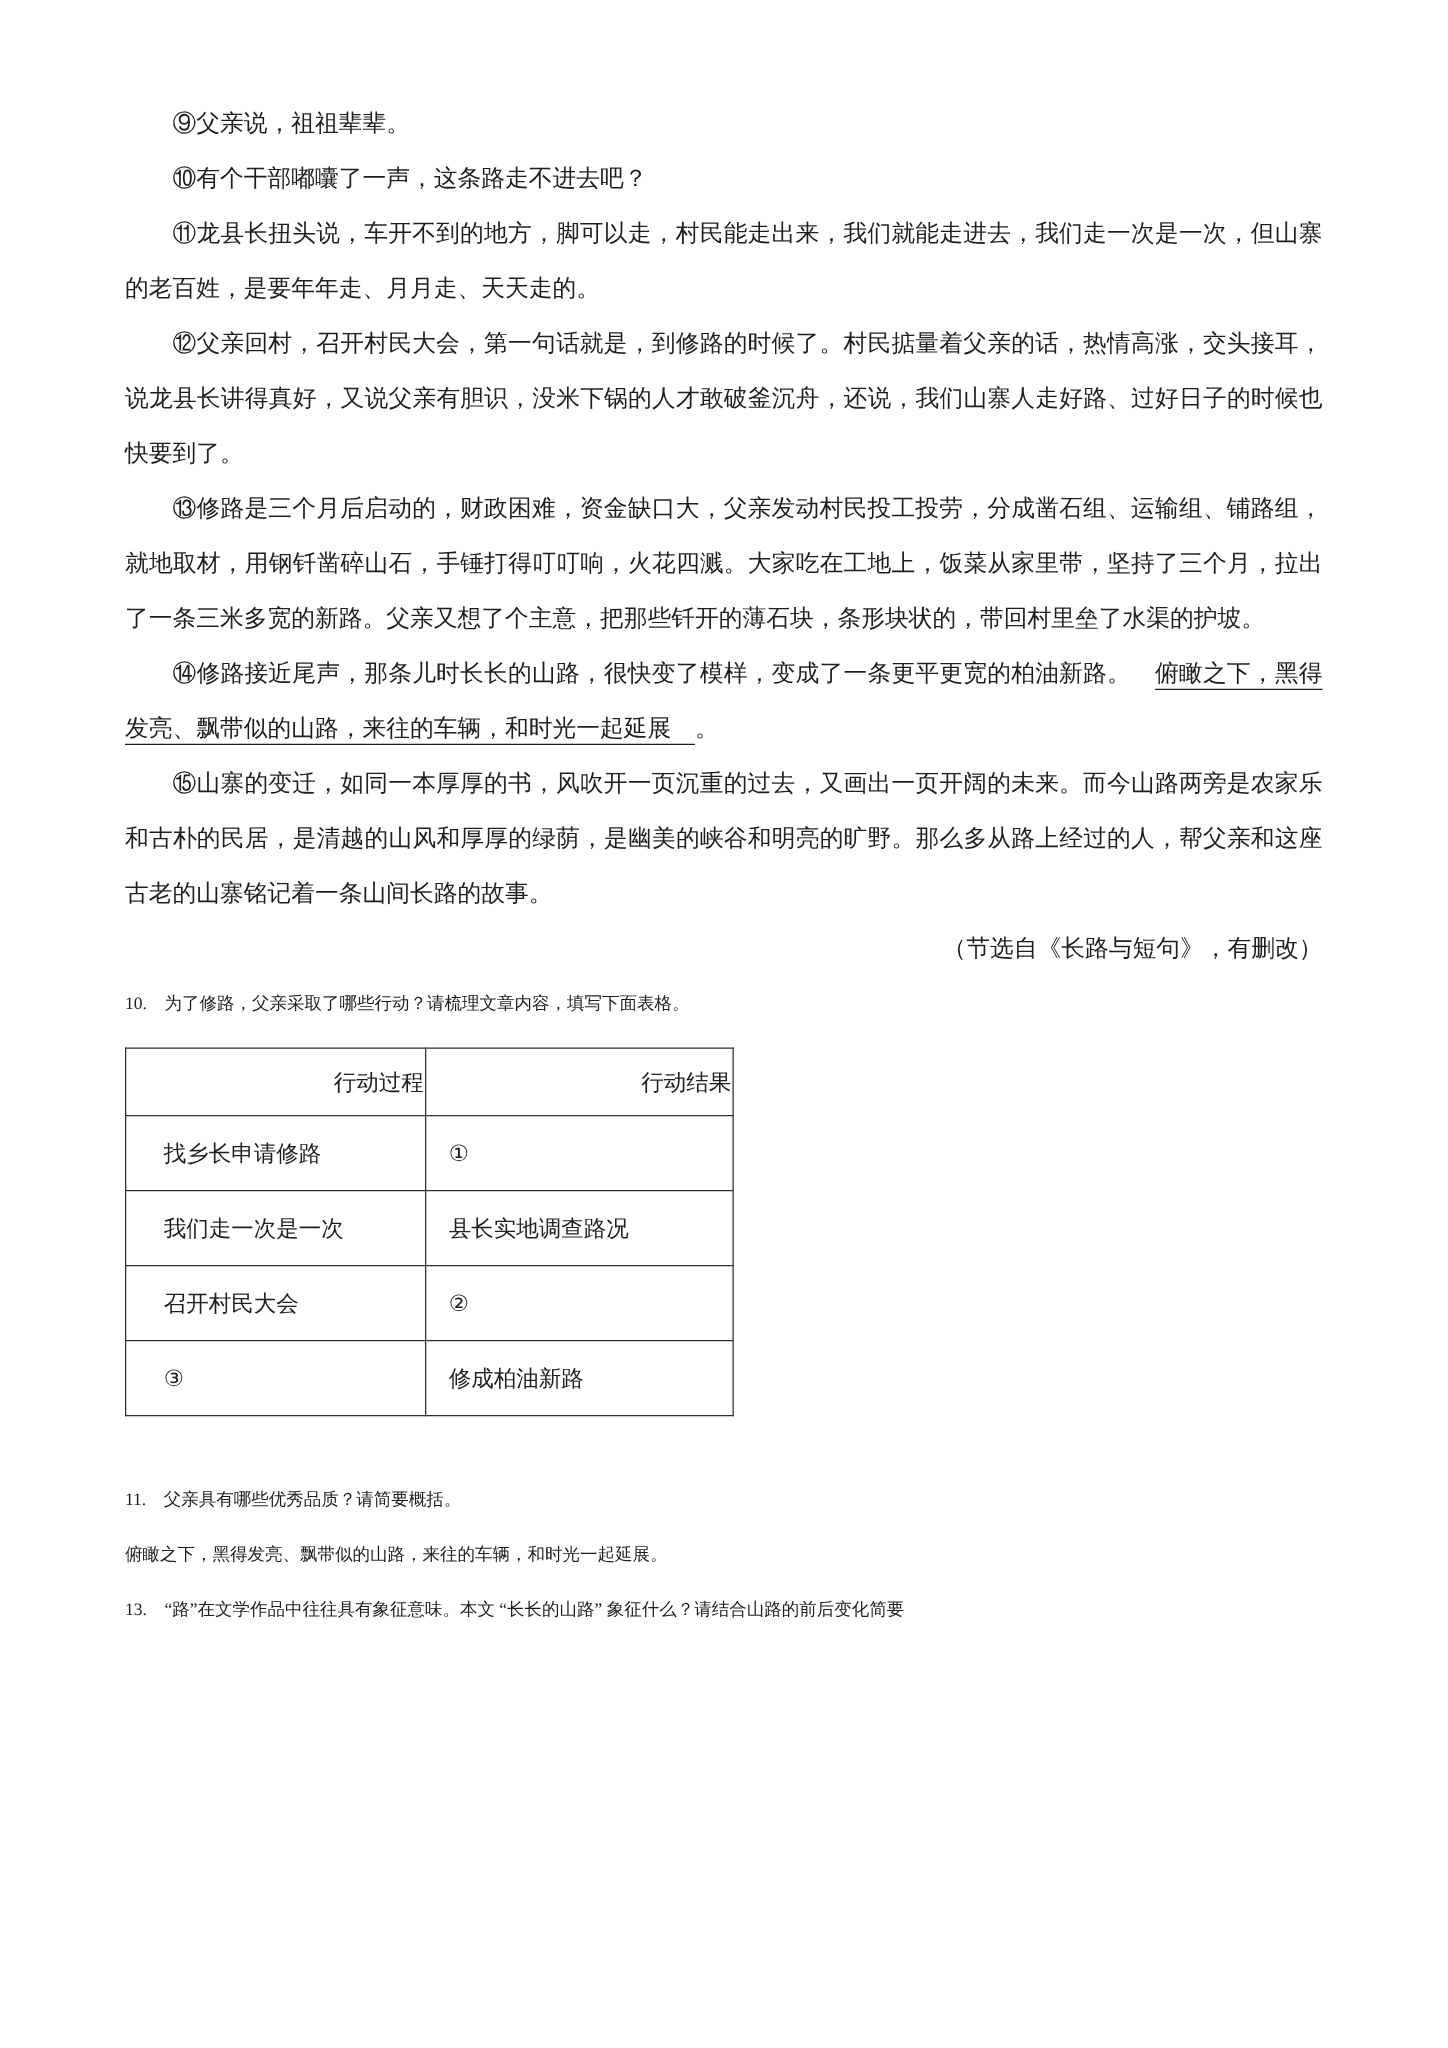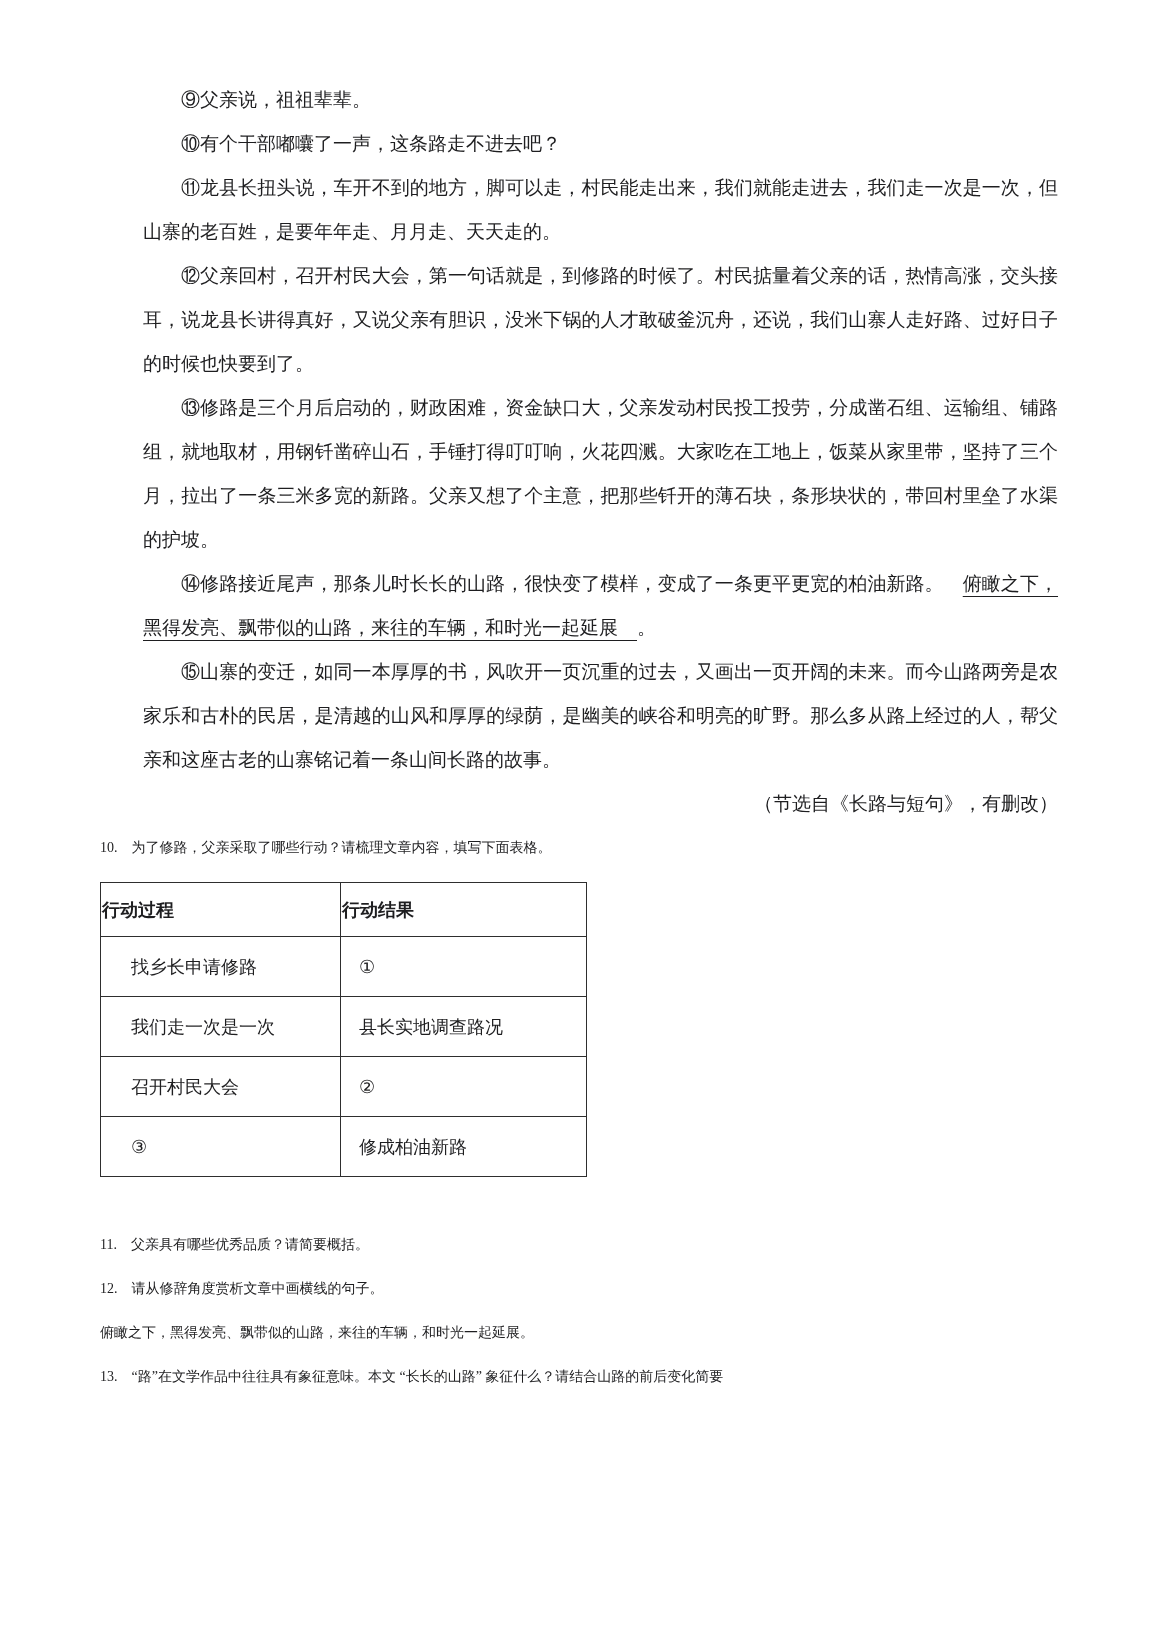--- a/index.html
+++ b/index.html
@@ -20,21 +20,20 @@
     padding: 78px 100px 60px 100px;
   }
   .para {
     font-size: 19px;
     line-height: 44px;
     text-align: justify;
     margin: 0;
   }
   .indent {
     text-indent: 38px;
-    margin-left: 43px;
   }
   .underlined {
     text-decoration: underline;
     text-underline-offset: 6px;
     text-decoration-thickness: 1px;
   }
   .source-note {
     font-size: 19px;
     line-height: 44px;
     text-align: right;
@@ -54,22 +53,22 @@
     margin-top: 12px;
     font-size: 18px;
     color: #1e1e20;
   }
   table.action-table th,
   table.action-table td {
     border: 1px solid #2e2e2e;
     box-sizing: border-box;
   }
   table.action-table th {
-    font-weight: bold;
-    text-align: left;
+    font-weight: normal;
+    text-align: right;
     height: 54px;
   }
   table.action-table td {
     height: 60px;
     vertical-align: middle;
   }
   .col1 { width: 240px; }
   .col2 { width: 246px; }
   td.col1 { padding-left: 30px; margin-top: 39px; }
   td.col2 { padding-left: 18px; }
@@ -118,19 +117,18 @@
     </tr>
     <tr>
       <td class="col1">③</td>
       <td class="col2">修成柏油新路</td>
     </tr>
   </tbody>
     </table>
 
   <p class="question q11">11.　父亲具有哪些优秀品质？请简要概括。</p>
 
-  <p class="question">12.　请从修辞角度赏析文章中画横线的句子。</p>
 
   <p class="question">俯瞰之下，黑得发亮、飘带似的山路，来往的车辆，和时光一起延展。</p>
 
   <p class="question">13.　“路”在文学作品中往往具有象征意味。本文 “长长的山路” 象征什么？请结合山路的前后变化简要</p>
 
 </div>
 
 </body></html>

